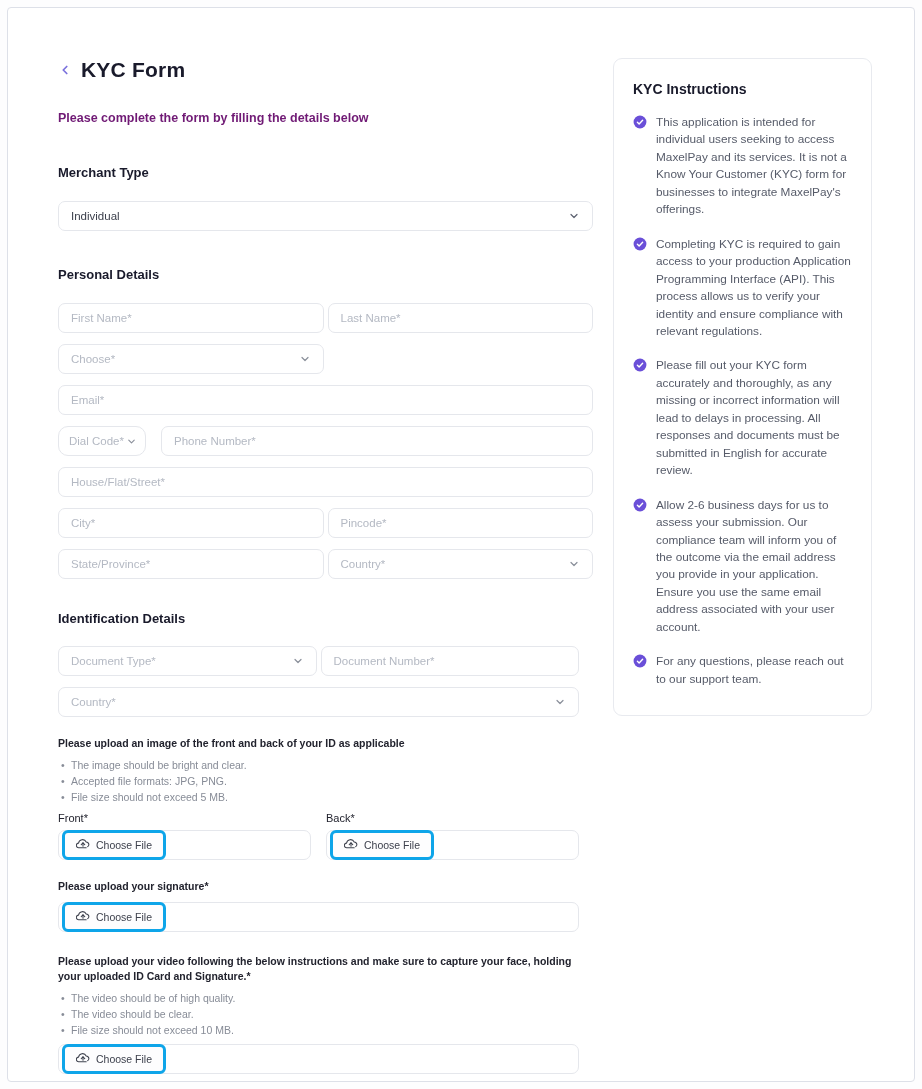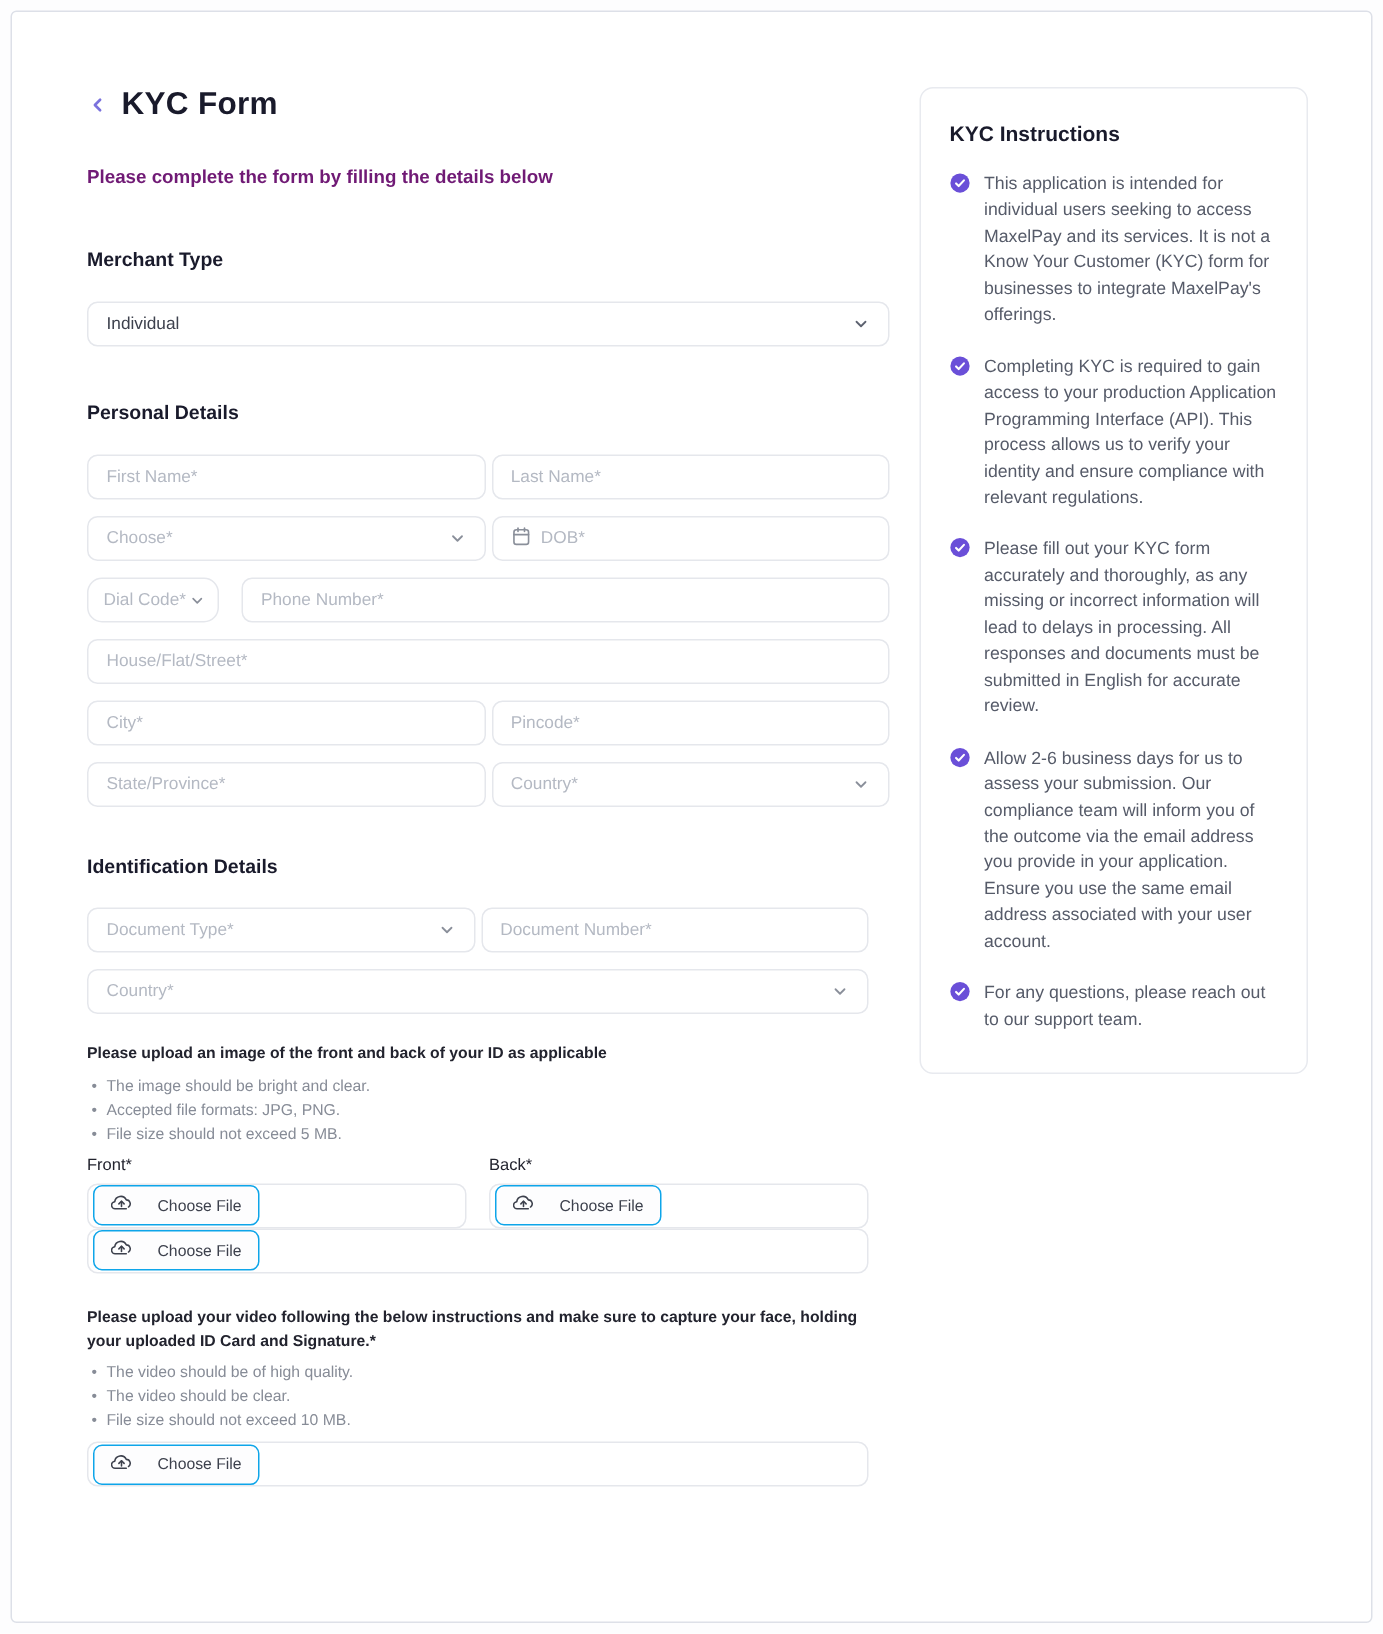--- a/index.html
+++ b/index.html
@@ -52,22 +52,22 @@
     font-size: 10.5px; color: #83889300; color: #878c97; margin-bottom: 4px; padding-left: 13px; position: relative;
   }
   .upload-list li::before { content: "•"; position: absolute; left: 3px; color: #878c97; }
   .mini-label { font-size: 11px; font-weight: normal; color: #22232e; margin-bottom: 6px; }
   .upload-row { display: grid; grid-template-columns: 1fr 1fr; gap: 15px; width: 521px; }
   .upload-box {
     height: 30px; border: 1px solid #e5e7ec; border-radius: 7px; background: #fff;
     display: flex; align-items: center; padding: 0 3px;
   }
   .choose-btn {
-    display: flex; align-items: center; gap: 17px;
-    border: 1px solid #0ea5e9; border-radius: 6px; background: #fdfdfe;
+    display: flex; align-items: center; gap: 6px;
+    border: 3px solid #0ea5e9; border-radius: 6px; background: #fdfdfe;
     padding: 4px 11px; font-size: 10.5px; color: #3d414d; cursor: pointer;
     font-family: "Liberation Sans", sans-serif;
   }
   .sig-box, .vid-box { width: 521px; }
 
   
   .instructions-card {
     border: 1px solid #e8eaef; border-radius: 9px; background: #fff;
     padding: 22px 19px 10px;
   }
@@ -114,35 +114,25 @@
 
     <div class="row2">
       <div class="select-field">
         <span class="placeholder">Choose*</span>
         <span class="chev">
           <svg width="12" height="12" viewBox="0 0 24 24" fill="none" stroke="#8a8f9a" stroke-width="2.4" stroke-linecap="round" stroke-linejoin="round">
               <polyline points="6 9 12 15 18 9"></polyline>
             </svg>
         </span>
       </div>
-      <div class="select-field">
-        <span class="icon-left">
-          <span>
-            <svg width="13" height="13" viewBox="0 0 24 24" fill="none" stroke="#8a8f9a" stroke-width="2" stroke-linecap="round" stroke-linejoin="round">
-                <rect x="3" y="4" width="18" height="18" rx="3"></rect>
-                <line x1="16" y1="2" x2="16" y2="6"></line>
-                <line x1="8" y1="2" x2="8" y2="6"></line>
-                <line x1="3" y1="10" x2="21" y2="10"></line>
-              </svg>
-          </span>
-          <span class="placeholder">DOB*</span>
-        </span>
-      </div>
-    </div>
-
+    </div>
+
+    <div class="row1">
+      <input class="field" type="text" placeholder="Email*" style="">
+    </div>
 
     <div class="row-phone">
       <div class="select-field" style="padding:0 8px 0 10px;border-radius:10px;">
         <span class="placeholder">Dial Code*</span>
         <span class="chev">
           <svg width="11" height="11" viewBox="0 0 24 24" fill="none" stroke="#8a8f9a" stroke-width="2.4" stroke-linecap="round" stroke-linejoin="round">
               <polyline points="6 9 12 15 18 9"></polyline>
             </svg>
         </span>
       </div>
@@ -229,20 +219,21 @@
                   <polyline points="12 16 12 10"></polyline>
                   <polyline points="9 13 12 10 15 13"></polyline>
                 </svg>
             </span>
             <span>Choose File</span>
           </button>
         </div>
       </div>
     </div>
 
+    <div class="upload-title">Please upload your signature*</div>
     <div class="upload-box sig-box">
       <button class="choose-btn">
         <span>
           <svg width="14" height="14" viewBox="0 0 24 24" fill="none" stroke="#3d414d" stroke-width="1.8" stroke-linecap="round" stroke-linejoin="round">
               <path d="M20 16.6A4.5 4.5 0 0 0 17.5 8.4a7 7 0 0 0-13.2 2.1A4 4 0 0 0 5 18.5h12.5"></path>
               <polyline points="12 16 12 10"></polyline>
               <polyline points="9 13 12 10 15 13"></polyline>
             </svg>
         </span>
         <span>Choose File</span>

